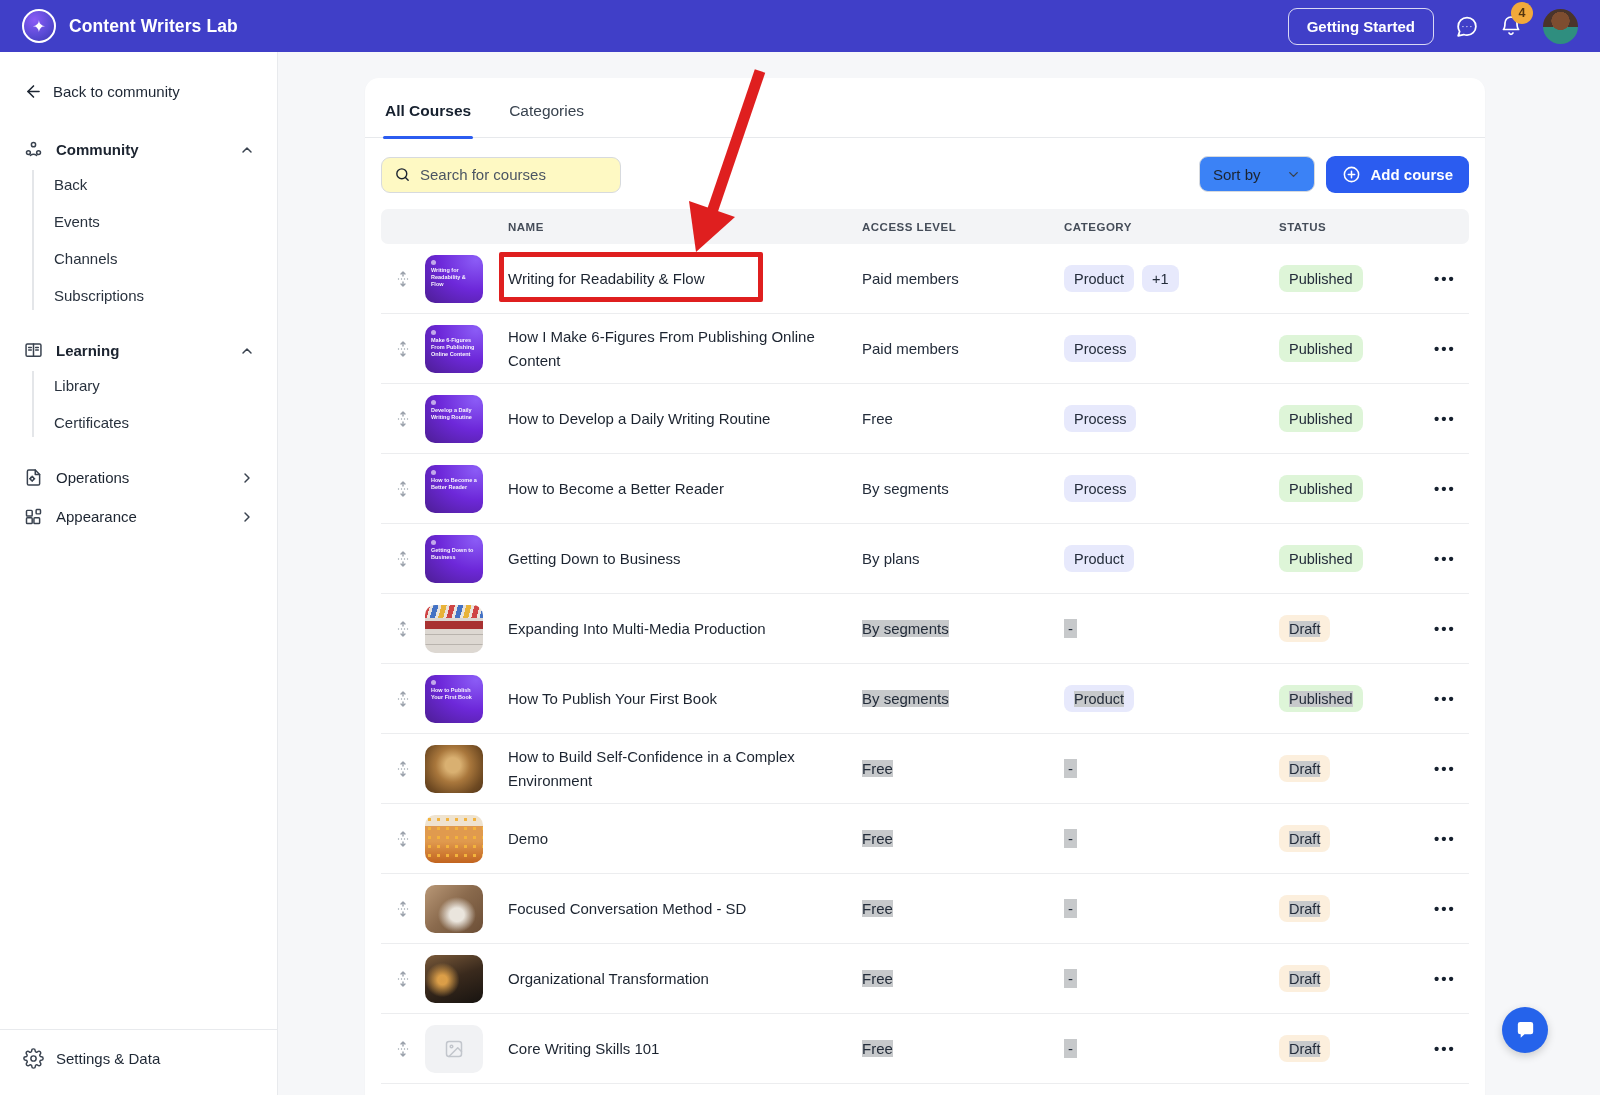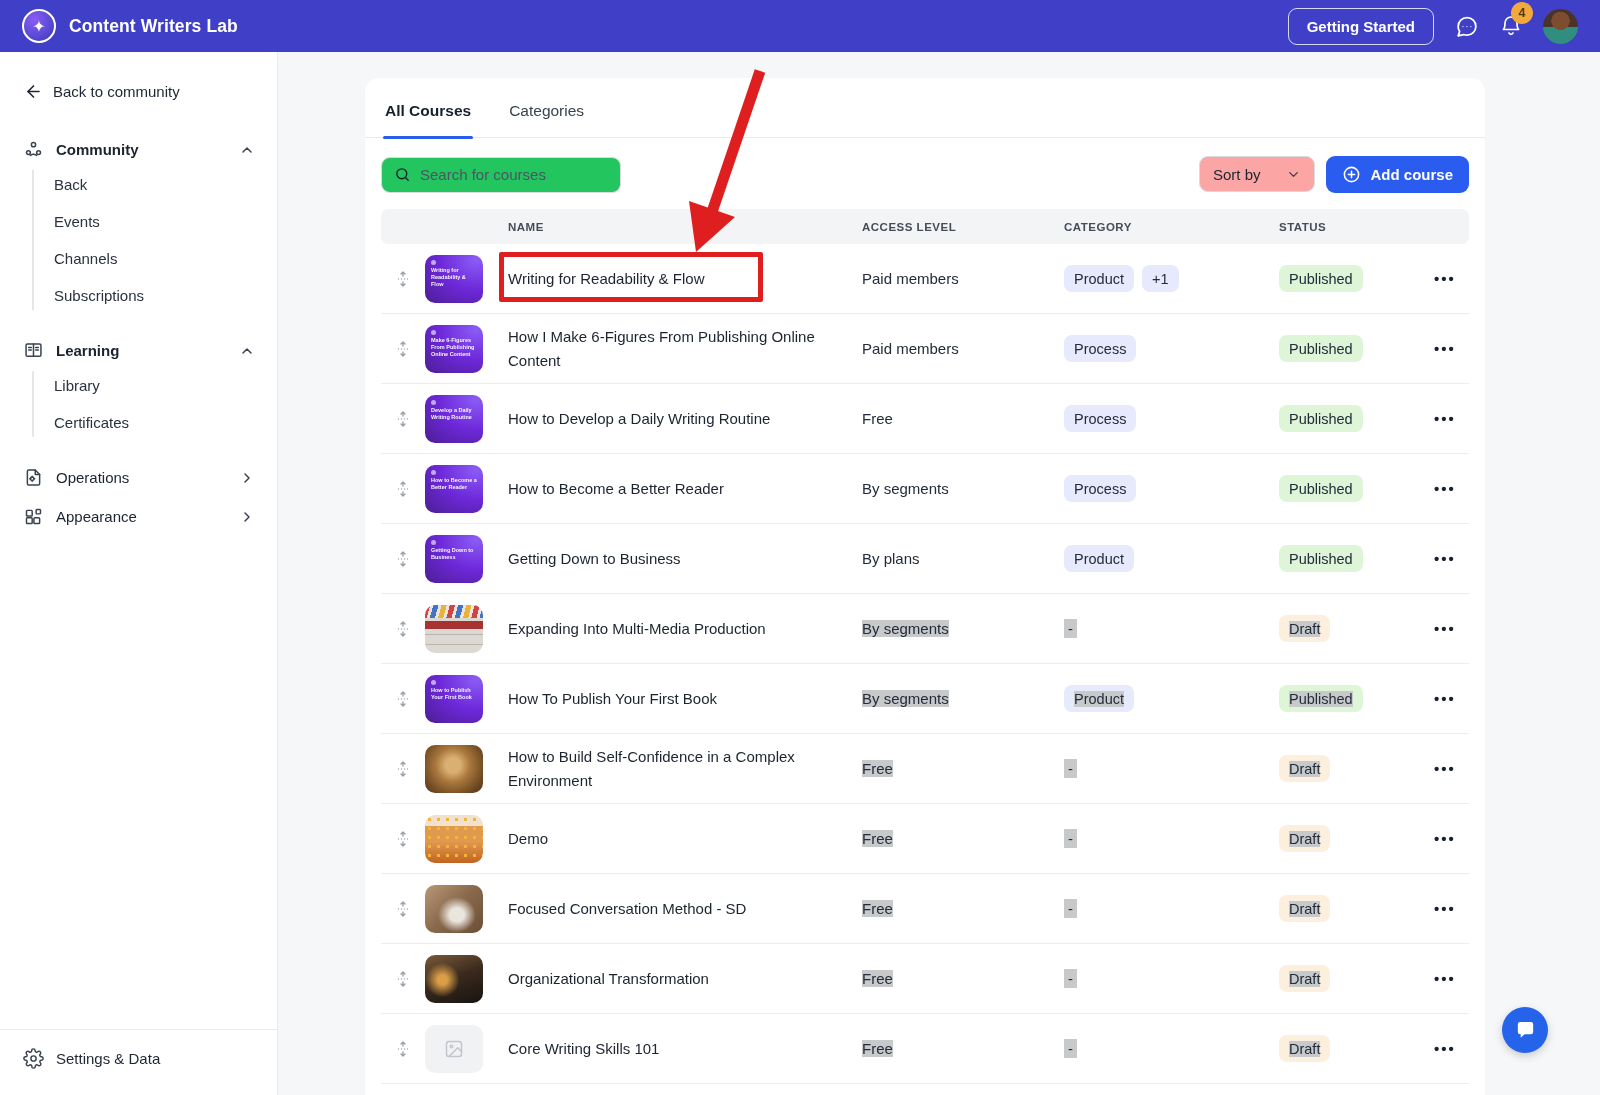--- a/index.html
+++ b/index.html
@@ -35,25 +35,25 @@
   .side-footer .lbl { font-size:15px; color:#1f2835; margin-left:12px; }
 
   
   .main-card { position:absolute; top:78px; left:365px; width:1120px; height:1050px; background:#fff; border-radius:14px; box-shadow:0 1px 2px rgba(16,24,40,.04); z-index:1; }
   .tabs-row { display:flex; gap:34px; padding:0 18px; border-bottom:1px solid #e7e9ec; height:60px; align-items:flex-end; }
   .tab { position:relative; padding:0 2px 17px 2px; font-size:15.5px; cursor:pointer; background:none; border:none; font-family:inherit; }
   .tab.active { font-weight:700; color:#16202e; }
   .tab.active::after { content:""; position:absolute; left:0; right:0; bottom:-2px; height:3.5px; border-radius:3px; background:#2b5cf0; }
   .tab.inactive { font-weight:500; color:#39434f; }
   .toolbar { display:flex; align-items:center; padding:18px 16px 0 16px; }
-  .search-box { display:flex; align-items:center; gap:9px; width:240px; height:36px; border:1px solid #d7dade; border-radius:9px; padding:0 12px; background:#22c55e; }
+  .search-box { display:flex; align-items:center; gap:9px; width:240px; height:36px; border:1px solid #d7dade; border-radius:9px; padding:0 12px; background:#fef9c3; }
   .search-box input { border:none; outline:none; flex:1; font-size:15px; font-family:inherit; color:#1c2430; background:transparent; }
   .search-box input::placeholder { color:#4b5563; }
   .toolbar-right { margin-left:auto; display:flex; gap:11px; }
-  .sort-btn { display:flex; align-items:center; gap:26px; height:36px; border:1px solid #d7dade; background:#fca5a5; border-radius:9px; padding:0 13px; font-family:inherit; font-size:15px; color:#1c2430; cursor:pointer; }
+  .sort-btn { display:flex; align-items:center; gap:26px; height:36px; border:1px solid #d7dade; background:#3b82f6; border-radius:9px; padding:0 13px; font-family:inherit; font-size:15px; color:#1c2430; cursor:pointer; }
   .add-btn { display:flex; align-items:center; gap:9px; height:37px; background:#2b5cf0; border:none; border-radius:9px; padding:0 16px; font-family:inherit; font-size:15px; font-weight:700; color:#fff; cursor:pointer; }
 
   
   .table-wrap { padding:16px 16px 0 16px; }
   .thead, .trow { display:grid; grid-template-columns:44px 76px 1fr 202px 215px 142px 48px; align-items:center; }
   .thead { background:#f3f4f6; border-radius:7px; height:35px; }
   .th { font-size:11.5px; font-weight:700; letter-spacing:.5px; color:#454d59; text-transform:uppercase; }
   .th.name { padding-left:7px; }
   .trow { height:70px; border-bottom:1px solid #ecedef; }
   .drag { display:flex; justify-content:center; color:#9aa1ab; cursor:grab; }

